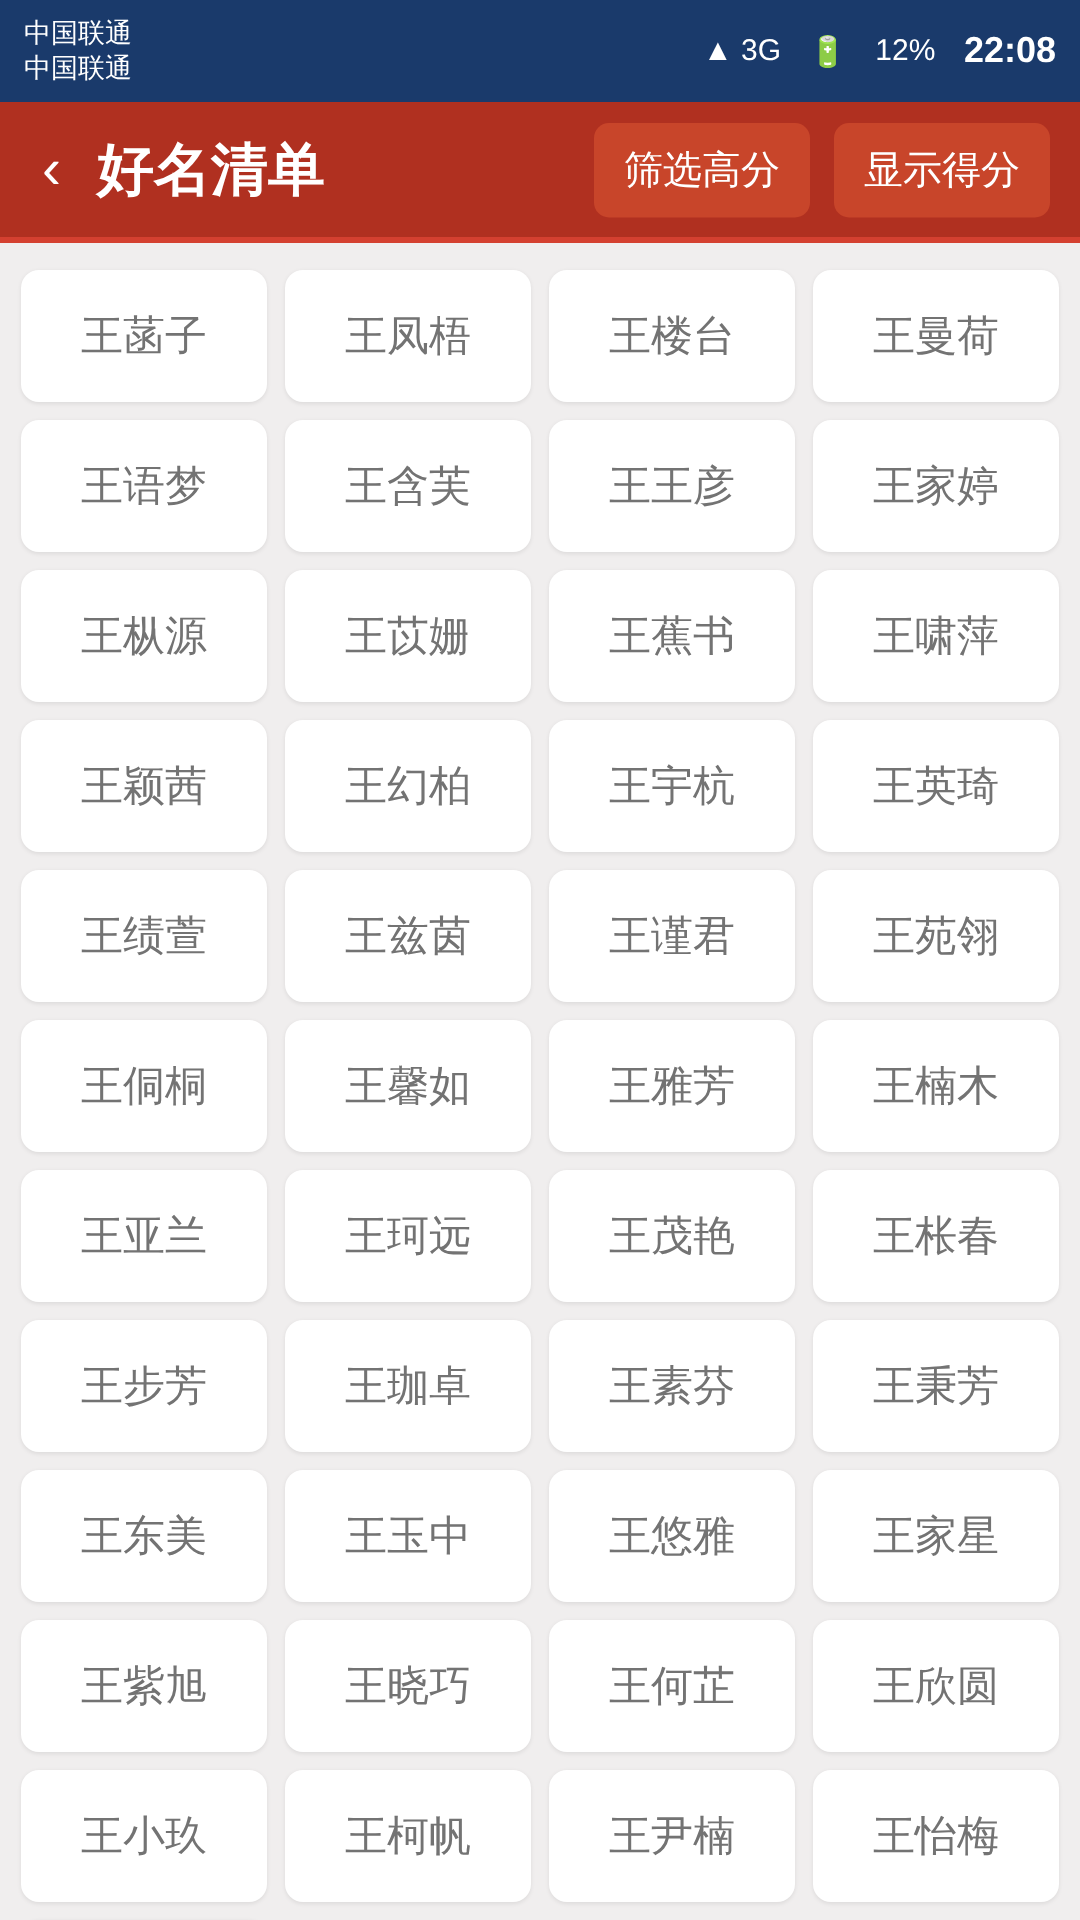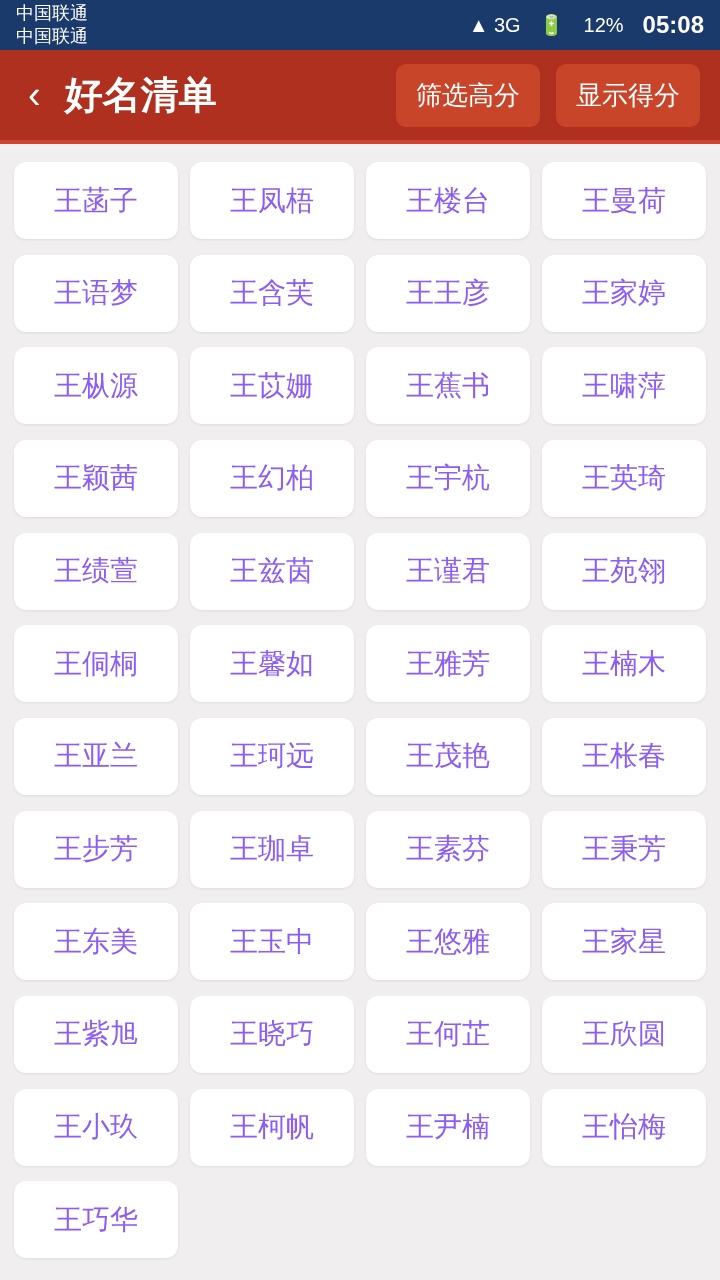--- a/index.html
+++ b/index.html
@@ -10,21 +10,21 @@
       font-family: "PingFang SC", "Hiragino Sans GB", "Microsoft YaHei", sans-serif;
       background: #f0eeee;
       display: flex;
       flex-direction: column;
     }
 
     
     .status-bar {
       background: #1a3a6b;
       color: white;
-      height: 50px;
+      height: 68px;
       display: flex;
       align-items: center;
       justify-content: space-between;
       padding: 0 16px;
       font-size: 22px;
     }
     .status-left { display: flex; flex-direction: column; font-size: 18px; line-height: 1.3; }
     .status-right { display: flex; align-items: center; gap: 19px; font-size: 20px; }
     .status-time { font-size: 24px; font-weight: bold; }
 
@@ -75,40 +75,40 @@
       grid-template-columns: repeat(4, 1fr);
       gap: 12px;
       background: #f0eeee;
     }
     .name-card {
       background: white;
       border-radius: 12px;
       display: flex;
       align-items: center;
       justify-content: center;
-      height: 77px;
+      height: 88px;
       font-size: 28px;
-      color: #8b5cf6;
+      color: #737373;
       cursor: pointer;
       box-shadow: 0 1px 3px rgba(0,0,0,0.08);
     }
   </style>
 </head>
 <body>
 
 <div class="status-bar">
   <div class="status-left">
     <span>中国联通</span>
     <span>中国联通</span>
   </div>
   <div class="status-right">
     <span>▲ 3G</span>
     <span>🔋</span>
     <span>12%</span>
-    <span class="status-time">05:08</span>
+    <span class="status-time">22:08</span>
   </div>
 </div>
 
 <div class="toolbar">
   <div class="back-btn">‹</div>
   <div class="toolbar-title">好名清单</div>
   <button class="toolbar-btn">筛选高分</button>
   <button class="toolbar-btn">显示得分</button>
 </div>
 

